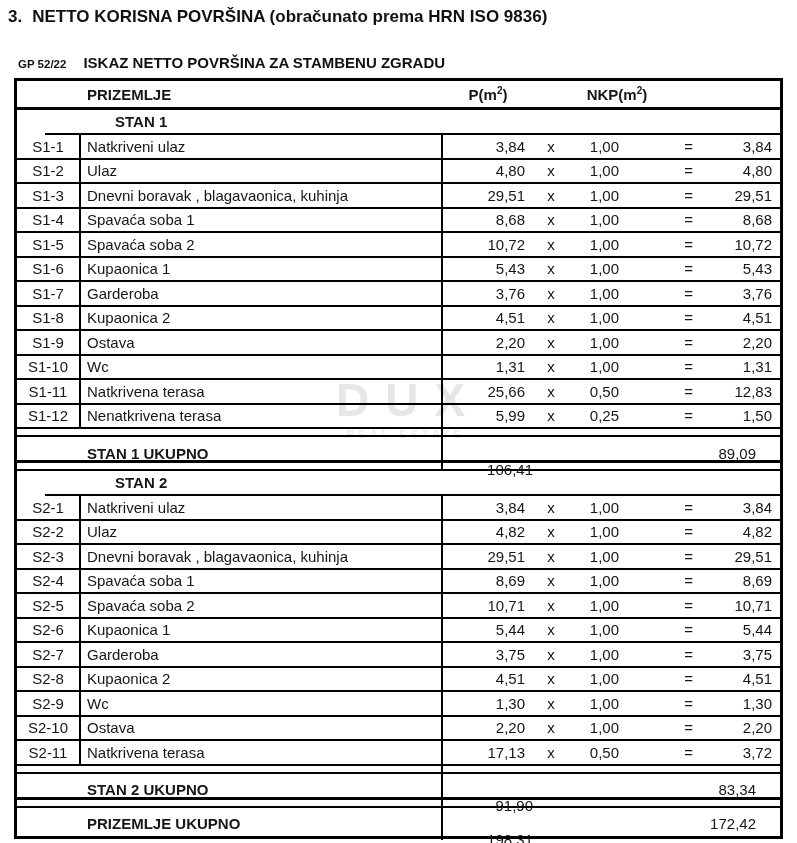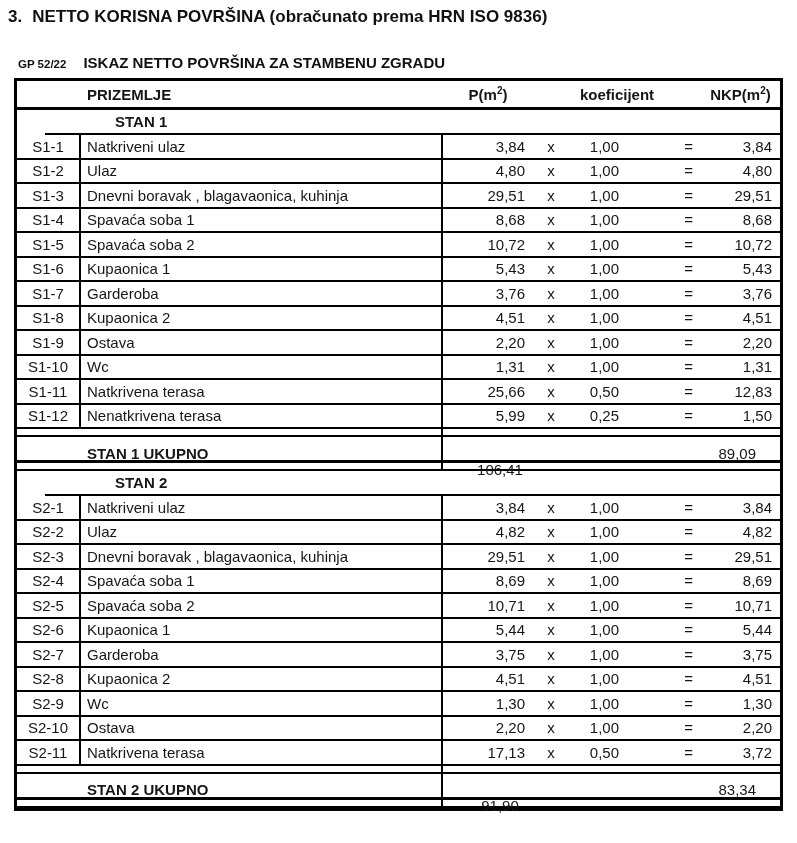--- a/index.html
+++ b/index.html
@@ -82,50 +82,53 @@
   .nkp{padding-right:8px;}
 
   .gap-row{grid-template-columns:426px 1fr;height:8px;border-bottom:2px solid var(--bc);}
   .gap-left{border-right:2px solid var(--bc);height:100%;}
 
   .total-row{
     grid-template-columns:426px 90px 168px 1fr;
     height:26px;border-bottom:3px solid var(--bc);
   }
   .t-label{font-weight:bold;padding-left:70px;border-right:2px solid var(--bc);height:100%;display:flex;align-items:center;}
-  .t-p{text-align:center;padding-left:24px;margin-top:32px;}
+  .t-p{text-align:right;padding-left:24px;margin-top:32px;}
   .t-nkp{font-weight:normal;padding-right:24px;text-align:right;}
 
   .grand-row{
     grid-template-columns:426px 90px 168px 1fr;
     height:28px;
   }
 </style>
 </head>
 <body>
 
 <div class="page">
 
+  <div class="watermark">
+    <div class="wm-main">DUX</div>
+    <div class="wm-sub">REAL ESTATE</div>
+  </div>
 
   <div class="doc-title">
     <span class="num">3.</span><span>NETTO KORISNA POVRŠINA</span>
     <span>(obračunato prema HRN ISO 9836)</span>
   </div>
 
   <div class="subtitle-row">
     <span class="doc-code">GP 52/22</span>
     <span class="subtitle">ISKAZ NETTO POVRŠINA ZA STAMBENU ZGRADU</span>
   </div>
 
   <div class="net-table">
 
     <div class="row header-row">
       <div class="cell h-floor">PRIZEMLJE</div>
       <div class="cell h-center"><span>P(m</span><sup>2</sup><span>)</span></div>
-      <div class="cell h-center">koeficijent</div>
       <div class="cell h-center"><span>NKP(m</span><sup>2</sup><span>)</span></div>
     </div>
 
     <div id="tbody">
         <div class="row label-row">
           <div class="cell sec-label">STAN 1</div>
         </div>
         <div class="row data-row">
           <div class="cell code">S1-1</div>
           <div class="cell name">Natkriveni ulaz</div>
@@ -359,15 +362,21 @@
           <div class="cell t-p">91,90</div>
           <div class="cell"></div>
           <div class="cell t-nkp">83,34</div>
         </div>
         <div class="row gap-row">
           <div class="cell gap-left"></div>
           <div class="cell"></div>
         </div>
       </div>
 
+    <div class="row grand-row">
+      <div class="cell t-label">PRIZEMLJE UKUPNO</div>
+      <div class="cell t-p">198,31</div>
+      <div class="cell"></div>
+      <div class="cell t-nkp">172,42</div>
+    </div>
 
   </div>
 </div>
 
 </body></html>

